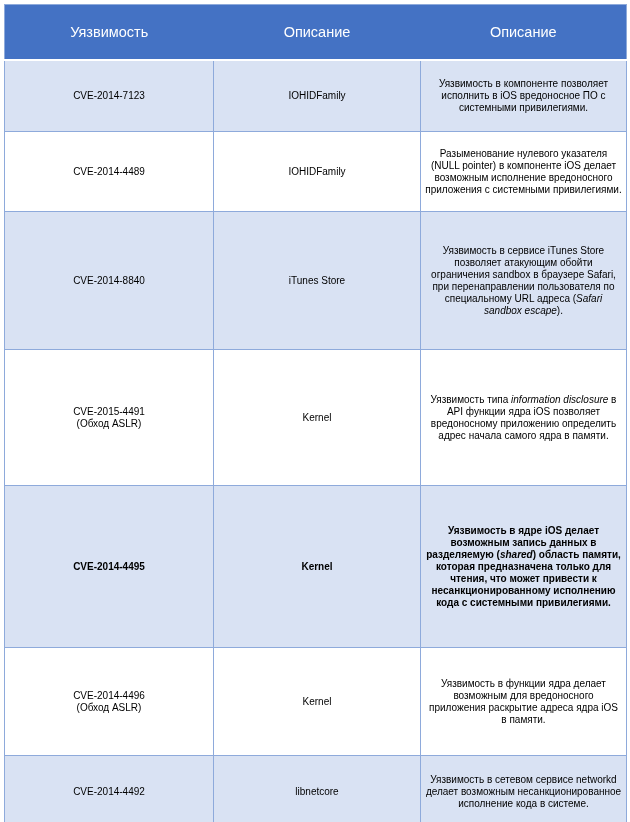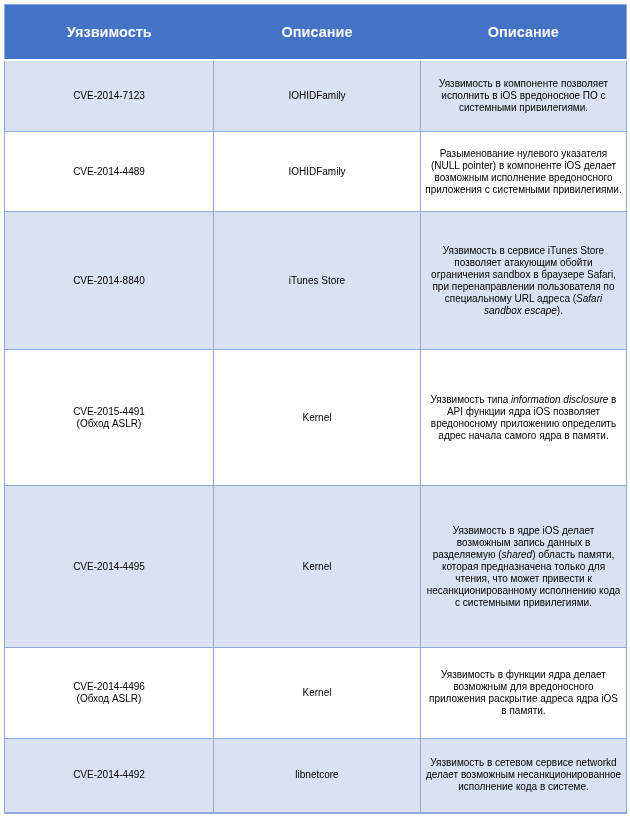--- a/index.html
+++ b/index.html
@@ -29,21 +29,21 @@
     table-layout: fixed;
     border: 1px solid var(--border-color);
     border-bottom-width: 2px;
   }
   col.c1 { width: 209px; }
   col.c2 { width: 207px; }
   col.c3 { width: 206px; }
   thead th {
     background: var(--header-bg);
     color: var(--header-text);
-    font-weight: bold;
+    font-weight: normal;
     font-size: 14.5px;
     height: 55px;
     text-align: center;
     vertical-align: middle;
     border: none;
     border-bottom: 2px solid #FFFFFF;
     padding: 2px 4px;
   }
   tbody td {
     border: 1px solid var(--border-color);
@@ -53,22 +53,22 @@
     line-height: 1.2;
     text-align: center;
     vertical-align: middle;
     padding: 10px 4px;
   }
   tbody tr.band td { background: var(--band-bg); }
   tbody tr:nth-child(1) td { height: 72px; }
   tbody tr:nth-child(2) td { height: 80px; }
   tbody tr:nth-child(3) td { height: 138px; }
   tbody tr:nth-child(4) td { height: 136px; }
-  tbody tr:nth-child(5) td { height: 162px; }
-  tbody tr:nth-child(6) td { height: 91px; }
+  tbody tr:nth-child(5) td { height: 162px; font-weight: bold; }
+  tbody tr:nth-child(6) td { height: 108px; }
   tbody tr:nth-child(7) td { height: 74px; }
   td.cve-cell { white-space: pre-line; }
   span.seg-italic { font-style: italic; }
 </style>
 </head>
 <body>
 
 <div class="page">
   <table class="vuln-table">
     <colgroup>

